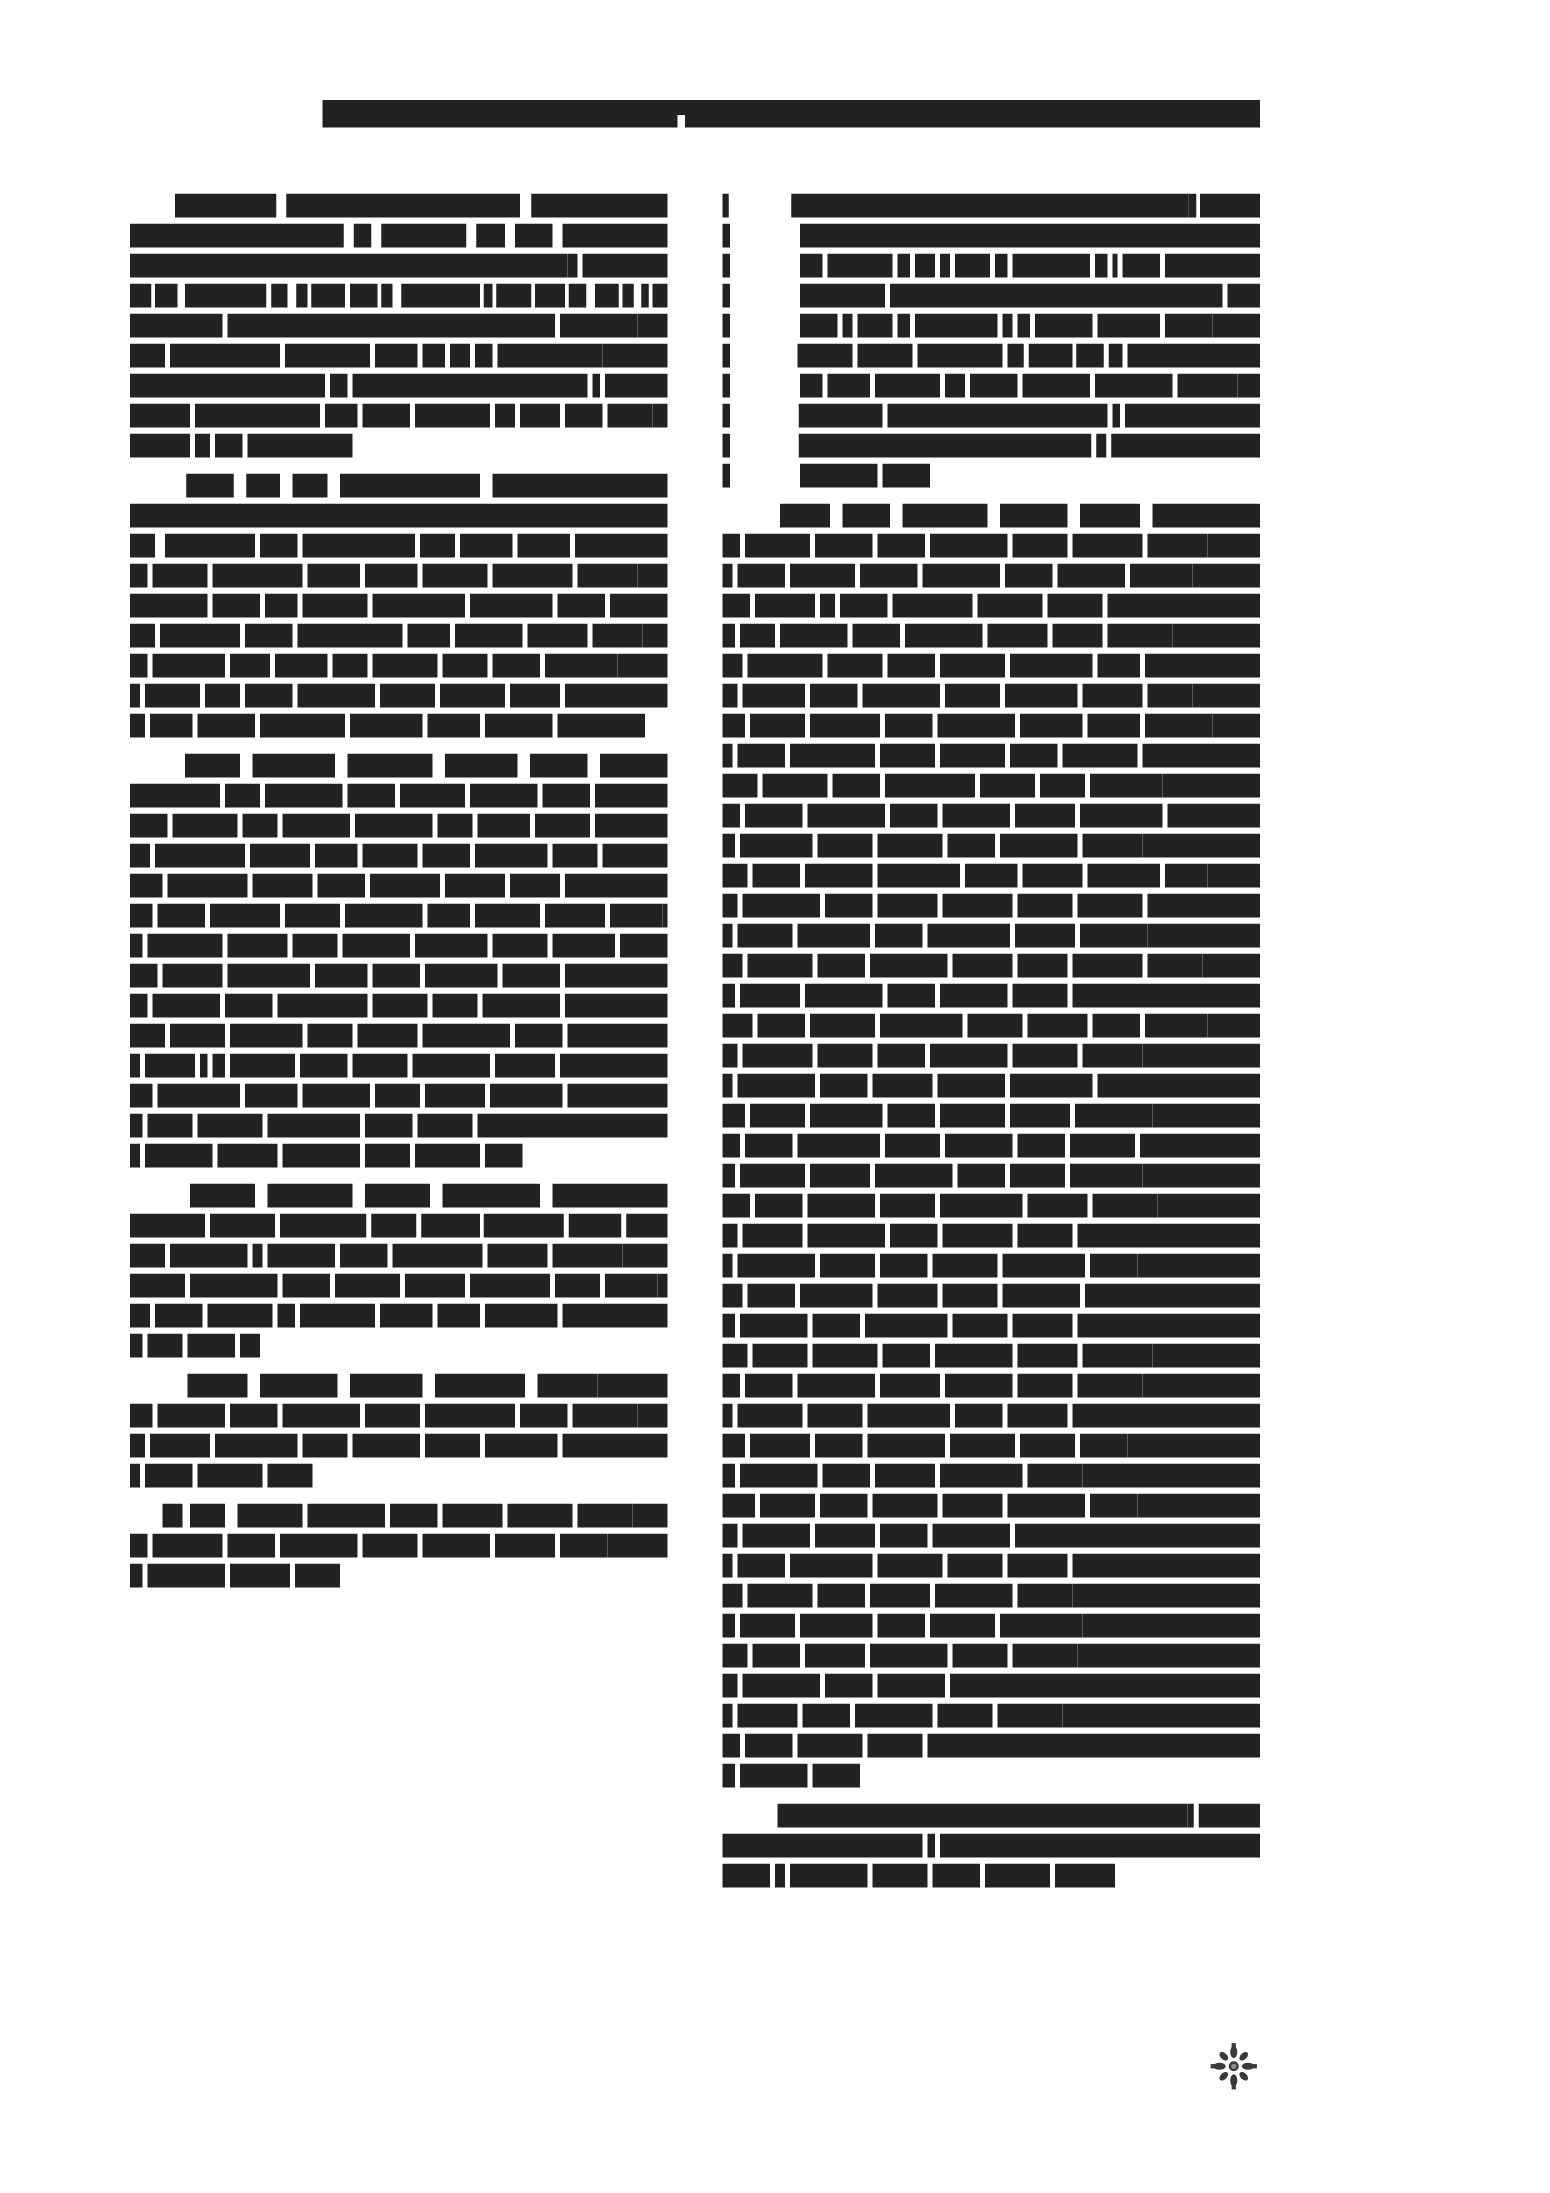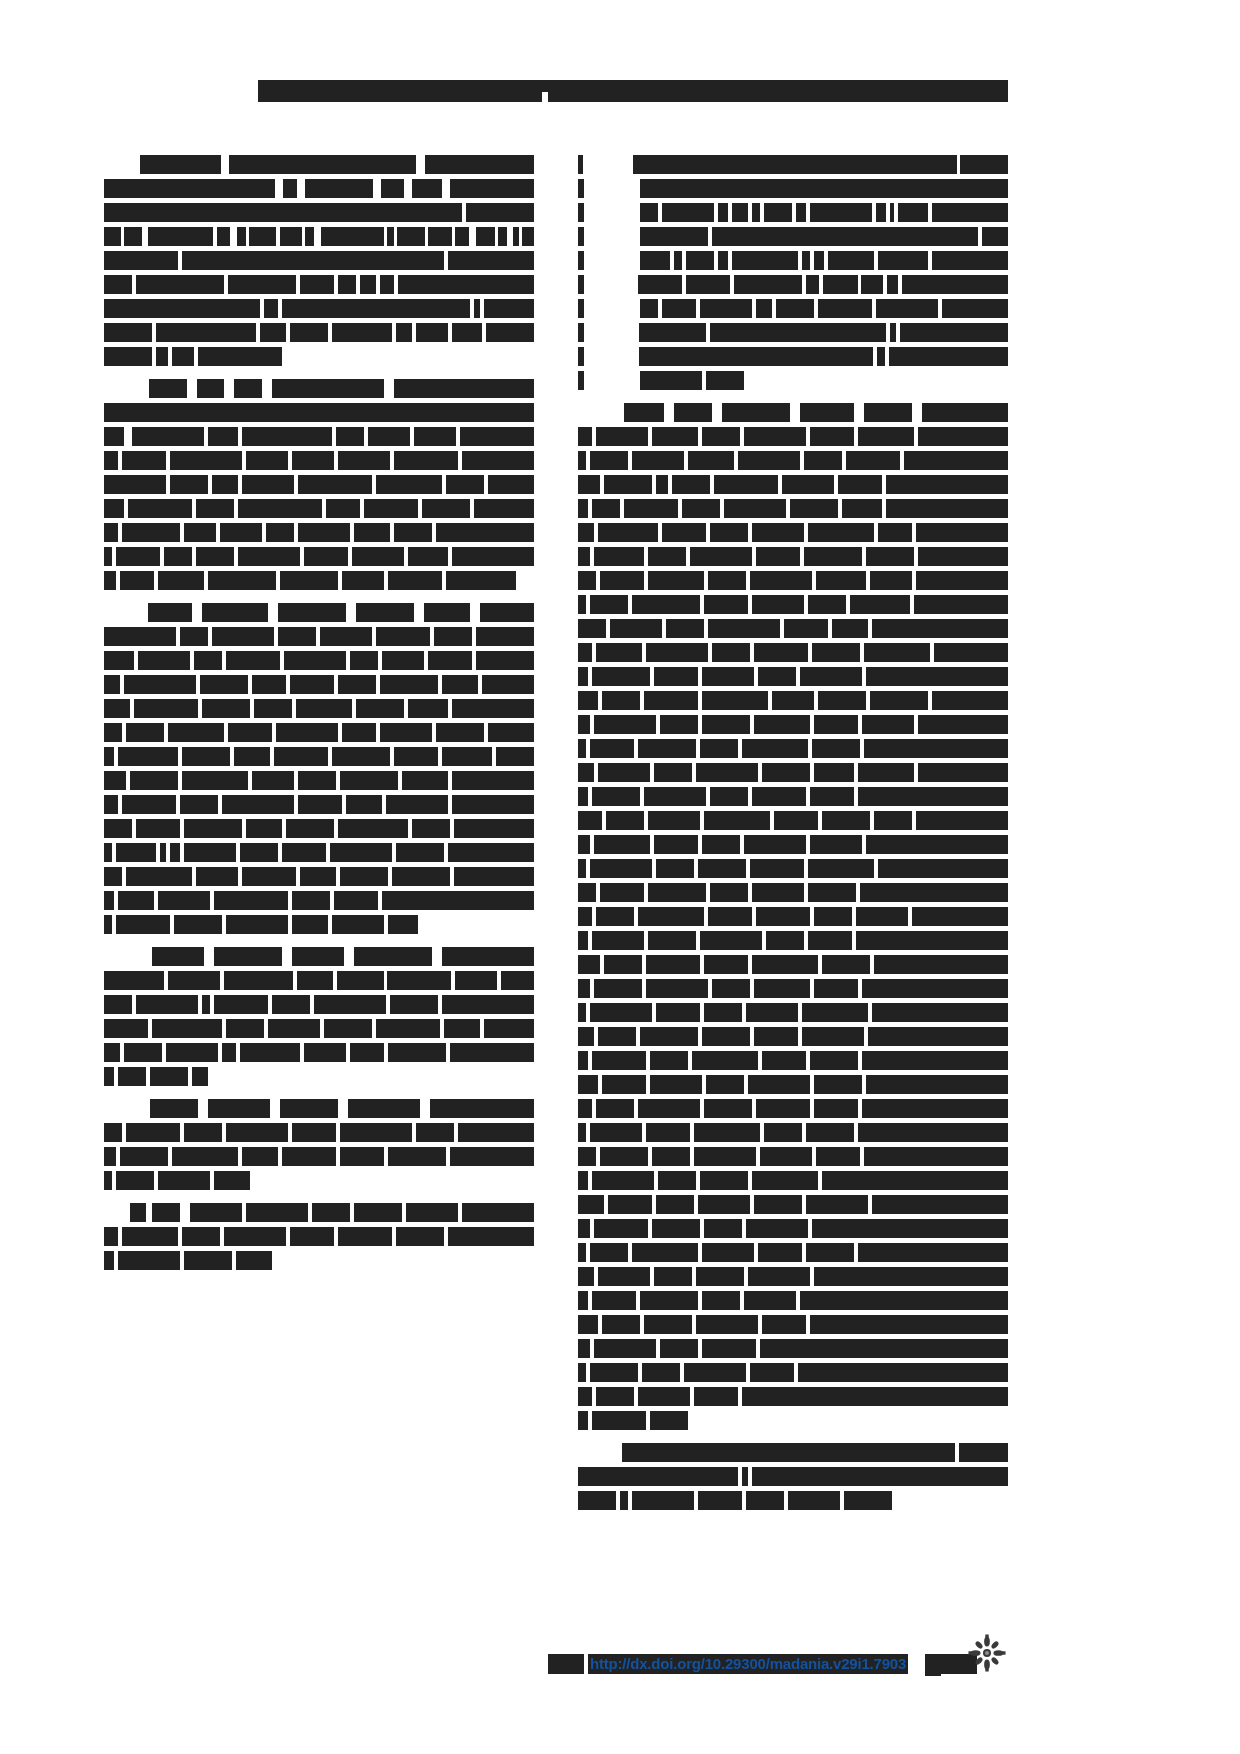--- a/index.html
+++ b/index.html
@@ -1748,26 +1748,20 @@
             <div class="seg" style="width: 38px;"></div>
             <div class="sp" style="width: 4px;"></div>
             <div class="seg" style="width: 52px;"></div>
             <div class="sp" style="width: 4px;"></div>
             <div class="seg" style="width: 48px;"></div>
           </div>
         </div>
       </div>
   </div>
 
-  <div class="footer">
-    <div class="footer-redact-left"></div>
-    <a class="doi-link" href="#">http://dx.doi.org/10.29300/madania.v29i1.7903</a>
-    <div class="footer-redact-right"></div>
-    <div class="footer-redact-right2"></div>
-  </div>
 
   <div class="ornament">
     <svg viewBox="0 0 40 40" width="38" height="38" aria-hidden="true">
       <g fill="#3a3a3a">
         <circle cx="20" cy="20" r="4.2"></circle>
         <g>
           <ellipse cx="20" cy="8" rx="3" ry="5.2"></ellipse>
           <ellipse cx="20" cy="32" rx="3" ry="5.2"></ellipse>
           <ellipse cx="8" cy="20" rx="5.2" ry="3"></ellipse>
           <ellipse cx="32" cy="20" rx="5.2" ry="3"></ellipse>

